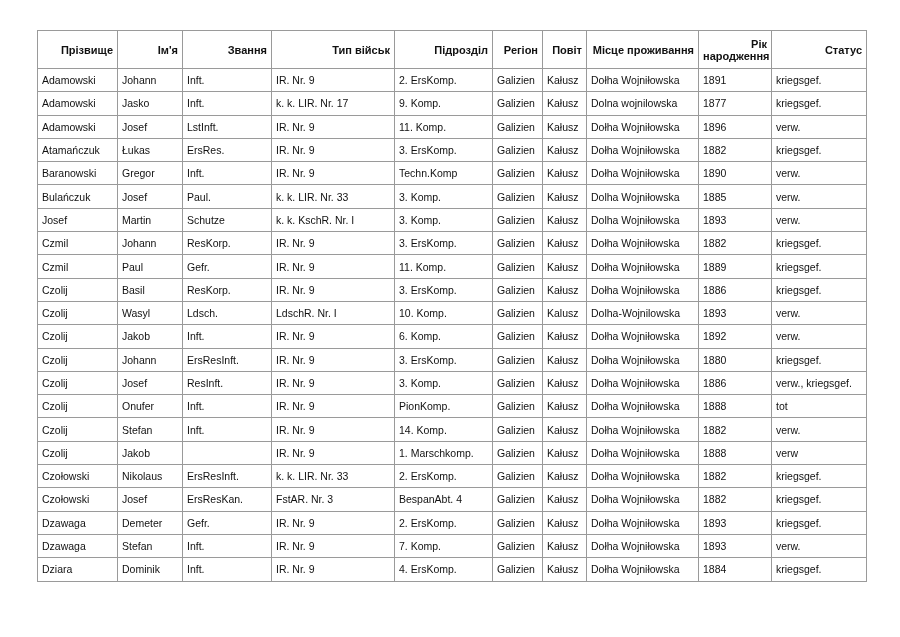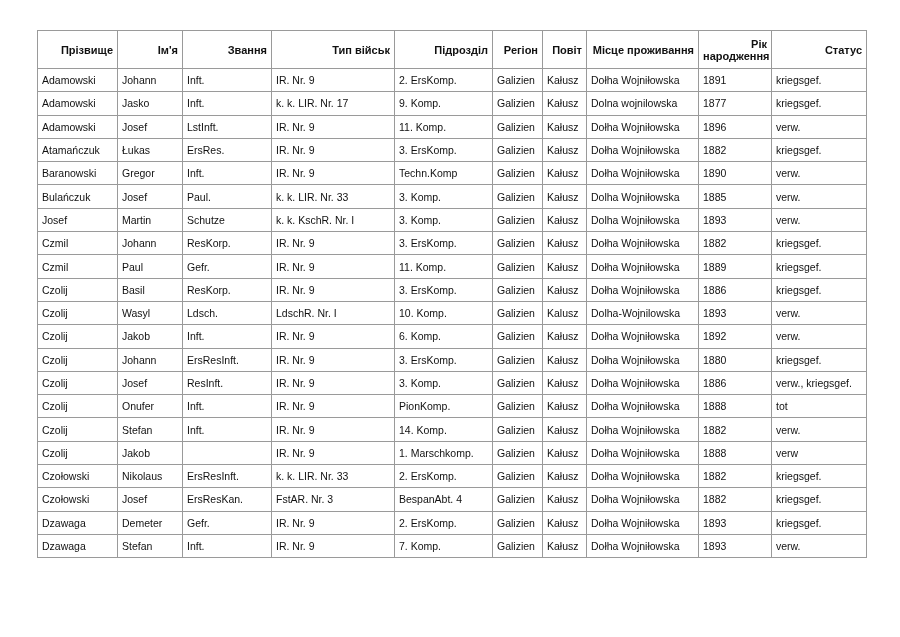--- a/index.html
+++ b/index.html
@@ -289,14 +289,26 @@
         <td>Stefan</td>
         <td>Inft.</td>
         <td>IR. Nr. 9</td>
         <td>7. Komp.</td>
         <td>Galizien</td>
         <td>Kałusz</td>
         <td>Dołha Wojniłowska</td>
         <td>1893</td>
         <td>verw.</td>
       </tr>
+      <tr>
+        <td>Dziara</td>
+        <td>Dominik</td>
+        <td>Inft.</td>
+        <td>IR. Nr. 9</td>
+        <td>4. ErsKomp.</td>
+        <td>Galizien</td>
+        <td>Kałusz</td>
+        <td>Dołha Wojniłowska</td>
+        <td>1884</td>
+        <td>kriegsgef.</td>
+      </tr>
     </tbody>
 </table>
 
 </body></html>

